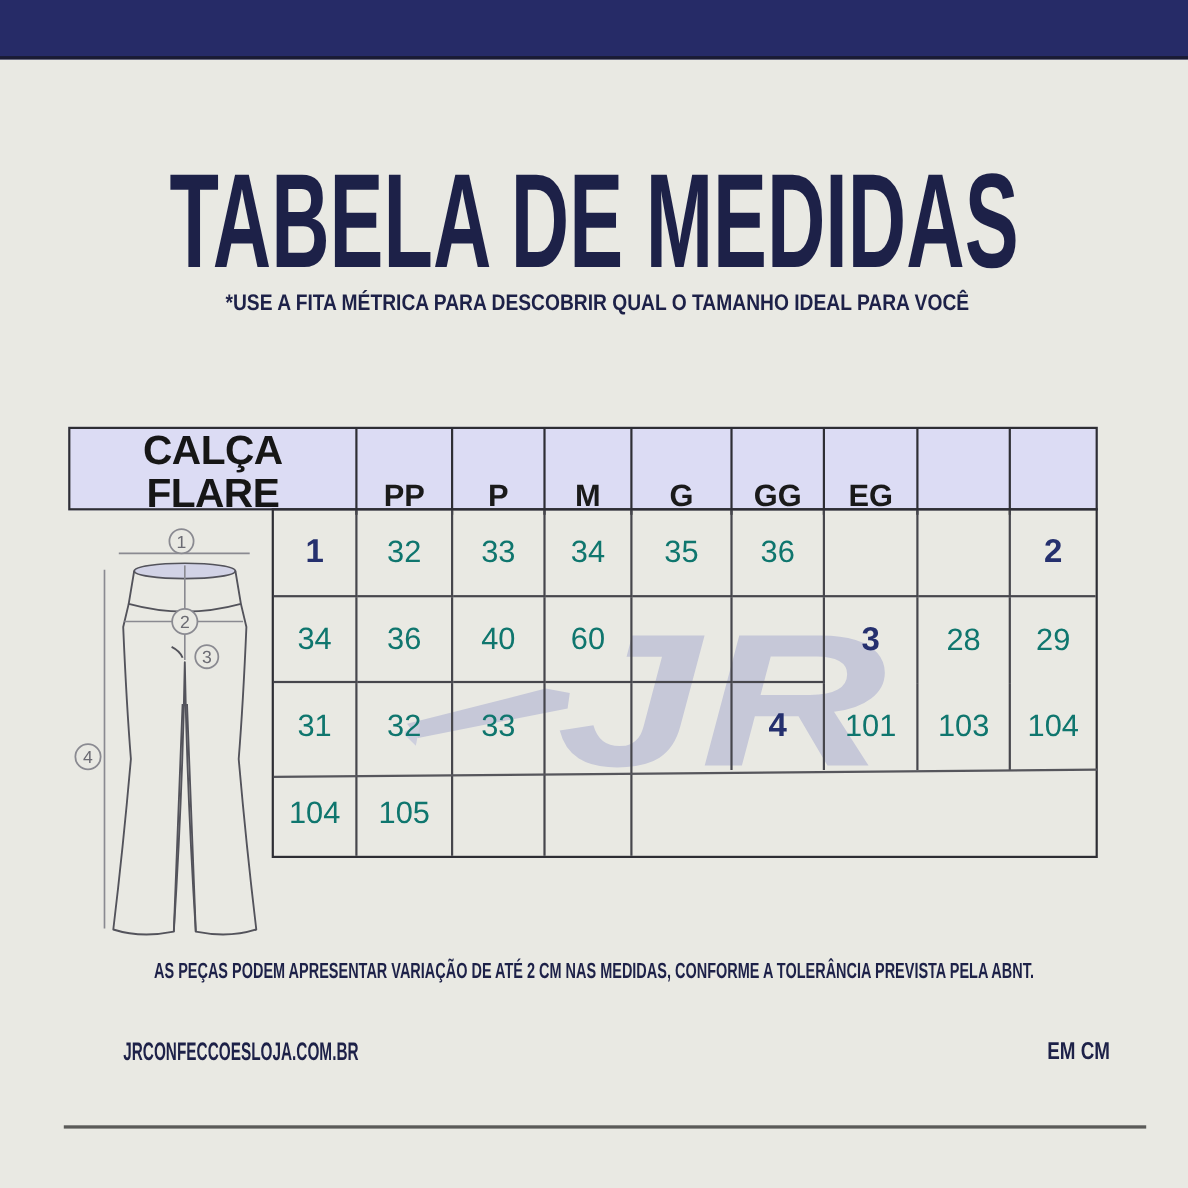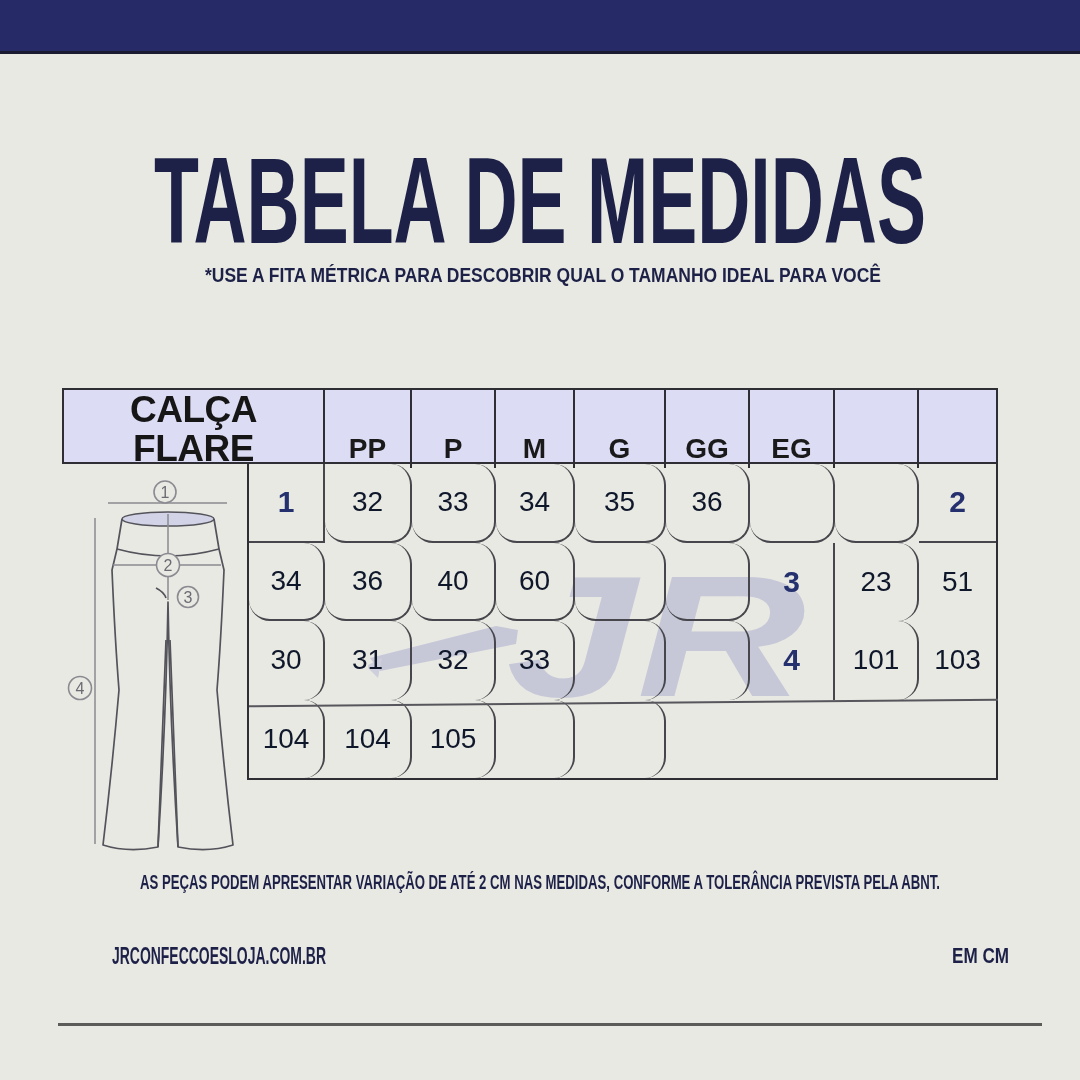--- a/index.html
+++ b/index.html
@@ -19,21 +19,21 @@
   .subtitle-text{fill:#1d2148;font-weight:bold;}
   
   .watermark{position:absolute;left:368px;top:538px;width:450px;height:175px;z-index:1;}
   
   .thead{
     position:absolute;left:62px;top:388px;width:936px;height:76px;z-index:2;
     display:grid;grid-template-columns:261px 87px 84px 79px 91px 84px 85px 84px 1fr;
     background:#dcdcf4;border:2px solid #2e2e34;box-sizing:border-box;
   }
   .thead>div{
-    border-right:2px solid #2e2e34;display:flex;align-items:flex-start;justify-content:center;
+    border-right:2px solid #2e2e34;display:flex;align-items:center;justify-content:center;
   }
   .thead>div:last-child{border-right:none;}
   .product-cell{padding:0;}
   .product-name{
     width:190px;text-align:center;font-weight:bold;color:#161616;
     font-size:37px;line-height:39px;letter-spacing:-0.5px;
   }
   .size-label{font-weight:bold;color:#1a1a1a;font-size:28px;margin-top:43px;}
   .dgrid{
     position:absolute;left:247px;top:462px;width:751px;height:318px;z-index:2;
@@ -41,21 +41,21 @@
     grid-auto-rows:1fr;
     border:2px solid #2e2e34;box-sizing:border-box;background:transparent;
   }
   .dgrid>div{
     border-right:2px solid #46464c;border-bottom:2px solid #46464c;
     display:flex;align-items:center;justify-content:center;
   }
   .dgrid>div:nth-child(9n){border-right:none;}
   .dgrid>div.nb{border-bottom:none;}
   .rowlab{font-weight:bold;color:#25306e;font-size:30px;}
-  .val{color:#0f172a;font-size:28px;border-radius:21px;}
+  .val{color:#0f766e;font-size:28px;}
   .slant-line{
     position:absolute;left:249px;top:702px;width:749px;height:2px;
     background:#56565c;z-index:3;transform:rotate(-0.5deg);transform-origin:center;
   }
   
   .pants-svg{position:absolute;left:50px;top:452px;width:240px;height:420px;z-index:2;}
   .outline{fill:none;stroke:#53535b;stroke-width:1.7;stroke-linejoin:round;}
   .mline{stroke:#8a8a91;stroke-width:1.5;fill:none;}
   .marker-circle{fill:#e9e9e3;stroke:#8a8a91;stroke-width:1.6;}
   .marker-num{fill:#6b6b73;font-size:16px;font-family:"Liberation Sans",sans-serif;}
@@ -127,23 +127,22 @@
 
   <div class="rowlab">2</div>
   <div class="val">34</div>
   <div class="val">36</div>
   <div class="val">40</div>
   <div class="val">60</div>
   <div class="val"></div>
   <div class="val"></div>
 
   <div class="rowlab nb">3</div>
-  <div class="val nb">23</div>
-  <div class="val nb">51</div>
-  <div class="val nb">30</div>
+  <div class="val nb">28</div>
+  <div class="val nb">29</div>
   <div class="val nb">31</div>
   <div class="val nb">32</div>
   <div class="val nb">33</div>
   <div class="val nb"></div>
   <div class="val nb"></div>
 
   <div class="rowlab nb">4</div>
   <div class="val nb">101</div>
   <div class="val nb">103</div>
   <div class="val nb">104</div>

